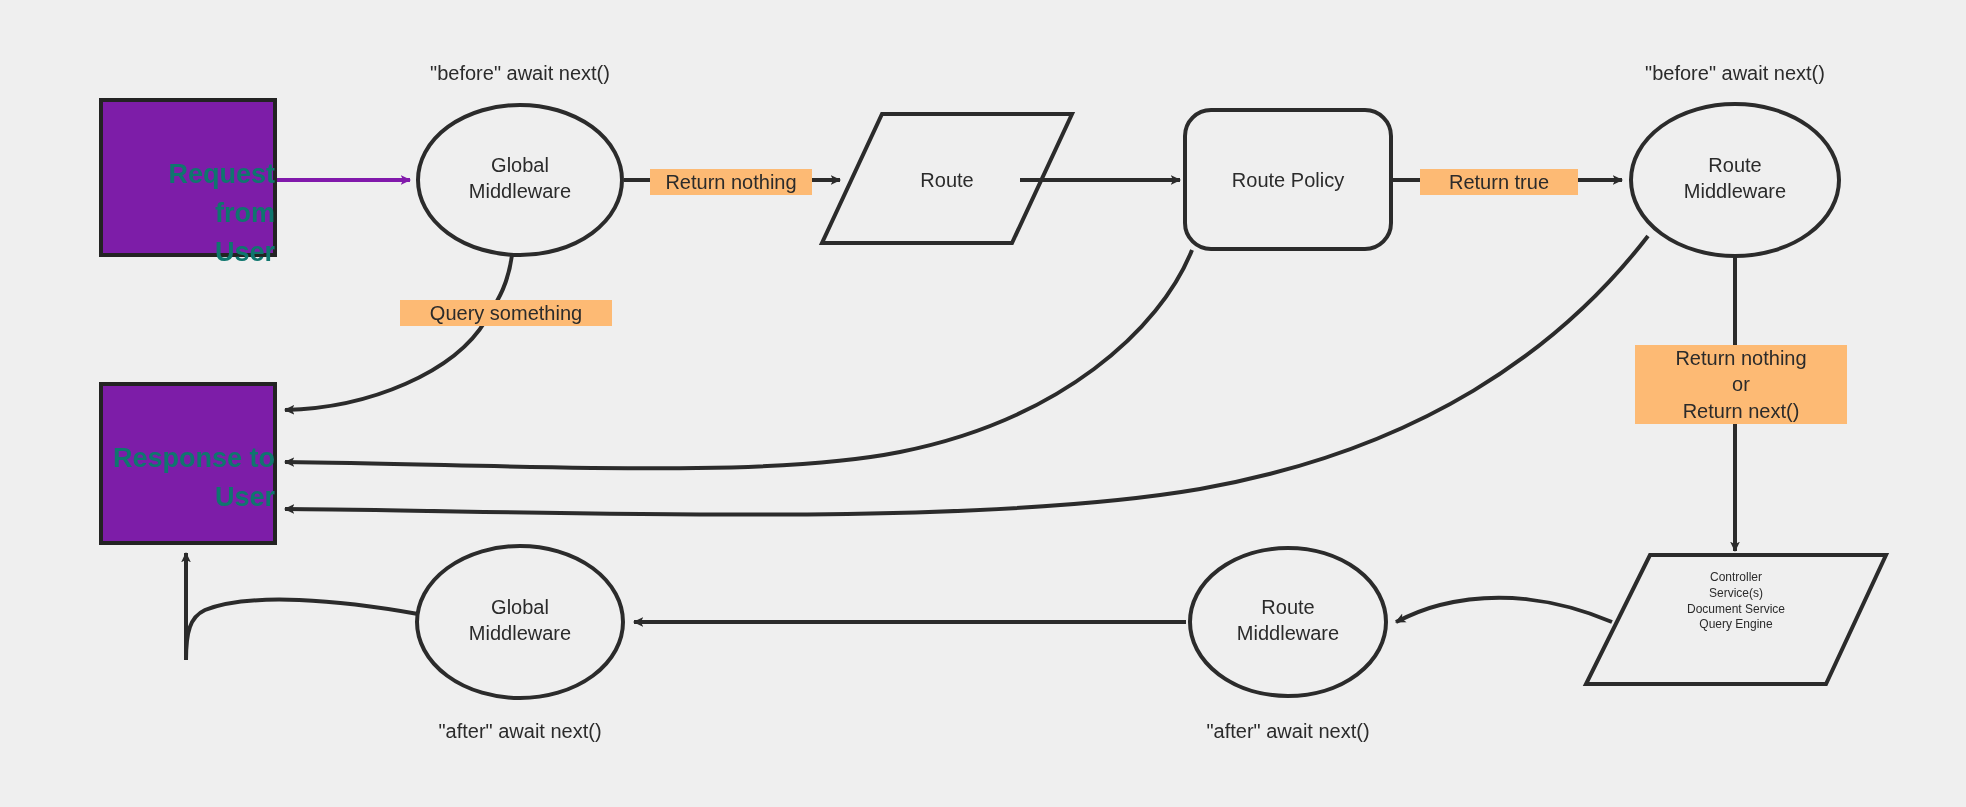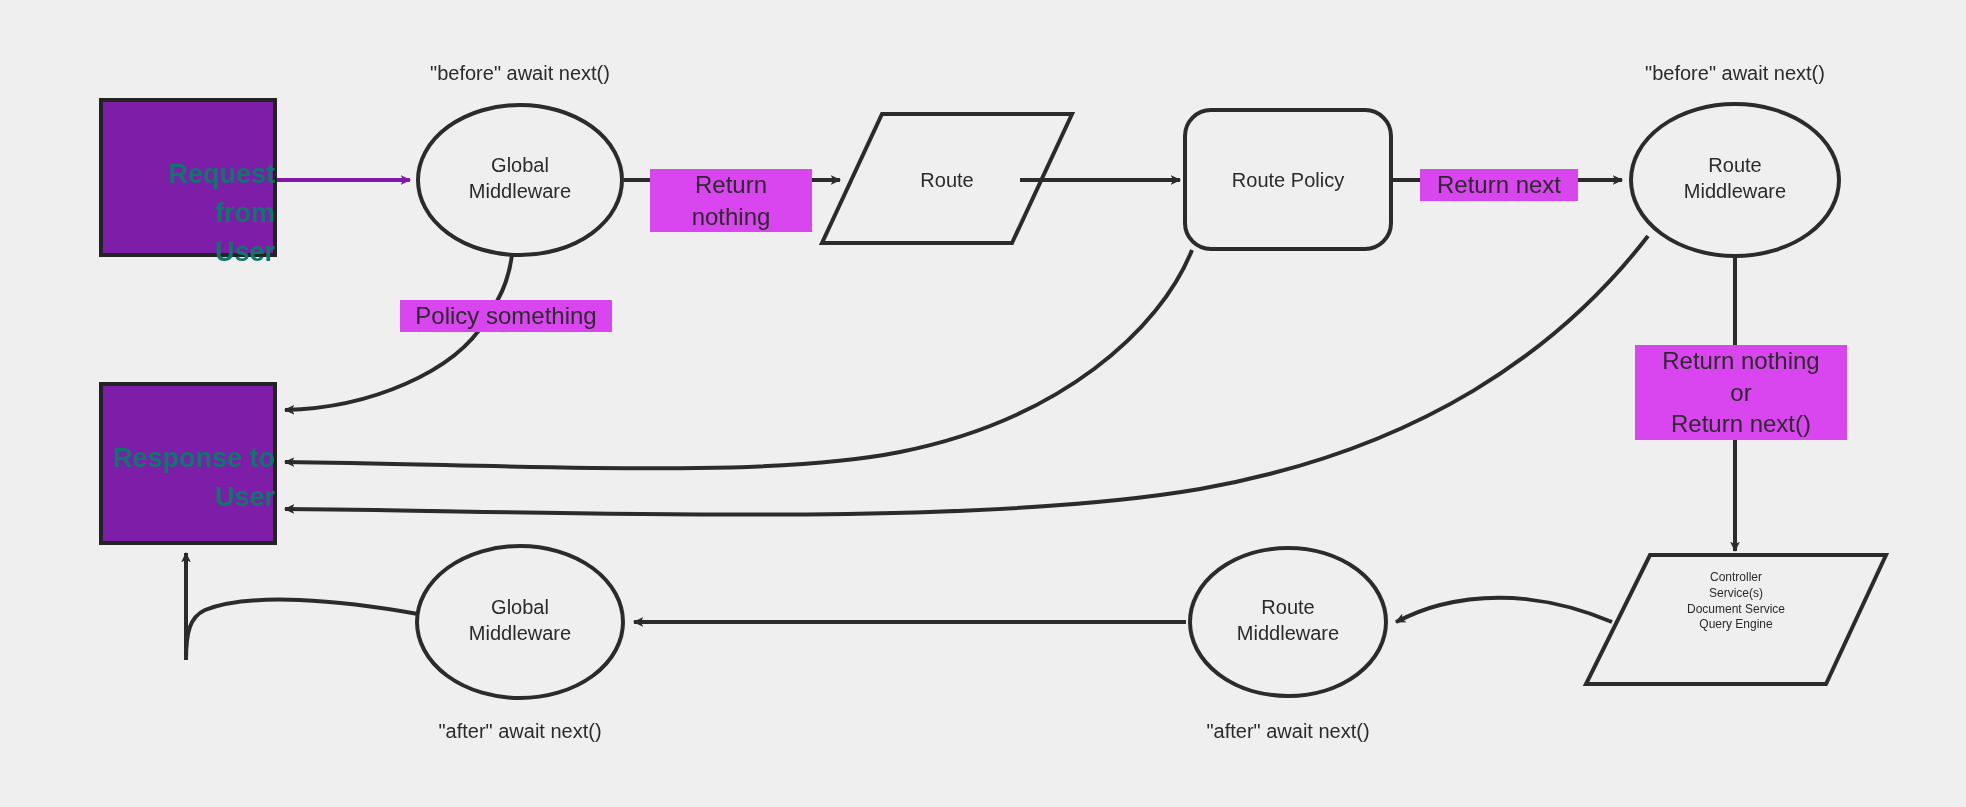--- a/index.html
+++ b/index.html
@@ -24,21 +24,21 @@
   .node-label, .edge-label, .note-label {
     position: absolute;
     text-align: center;
     color: #2b2b2b;
     font-family: "Liberation Sans", sans-serif;
     white-space: pre-line;
     line-height: 1.32;
     pointer-events: none;
   }
   .node-label { font-size: 20px; }
-  .edge-label { font-size: 24px; background: #d946ef; padding: 0 6px; }
+  .edge-label { font-size: 20px; background: #fdba74; padding: 0 6px; }
   .note-label { font-size: 20px; }
   .term-label {
     position: absolute;
     text-align: right;
     color: #0f766e;
     font-weight: bold;
     font-size: 27px;
     line-height: 1.45;
     font-family: "Liberation Sans", sans-serif;
     pointer-events: none;
@@ -133,23 +133,23 @@
   <div class="note-label" style="left:400px; top:60px; width:240px;">"before" await next()</div>
 
   <div class="note-label" style="left:1615px; top:60px; width:240px;">"before" await next()</div>
 
   <div class="note-label" style="left:400px; top:718px; width:240px;">"after" await next()</div>
 
   <div class="note-label" style="left:1168px; top:718px; width:240px;">"after" await next()</div>
 
   <div class="edge-label" style="left:650px; top:169px; width:150px;">Return nothing</div>
 
-  <div class="edge-label" style="left:1420px; top:169px; width:146px;">Return next</div>
+  <div class="edge-label" style="left:1420px; top:169px; width:146px;">Return true</div>
 
-  <div class="edge-label" style="left:400px; top:300px; width:200px;">Policy something</div>
+  <div class="edge-label" style="left:400px; top:300px; width:200px;">Query something</div>
 
 
 
   <div class="edge-label multi" style="left:1635px; top:345px; width:200px;">Return nothing
 or
 Return next()</div>
 
 </div>
 
 </body></html>

